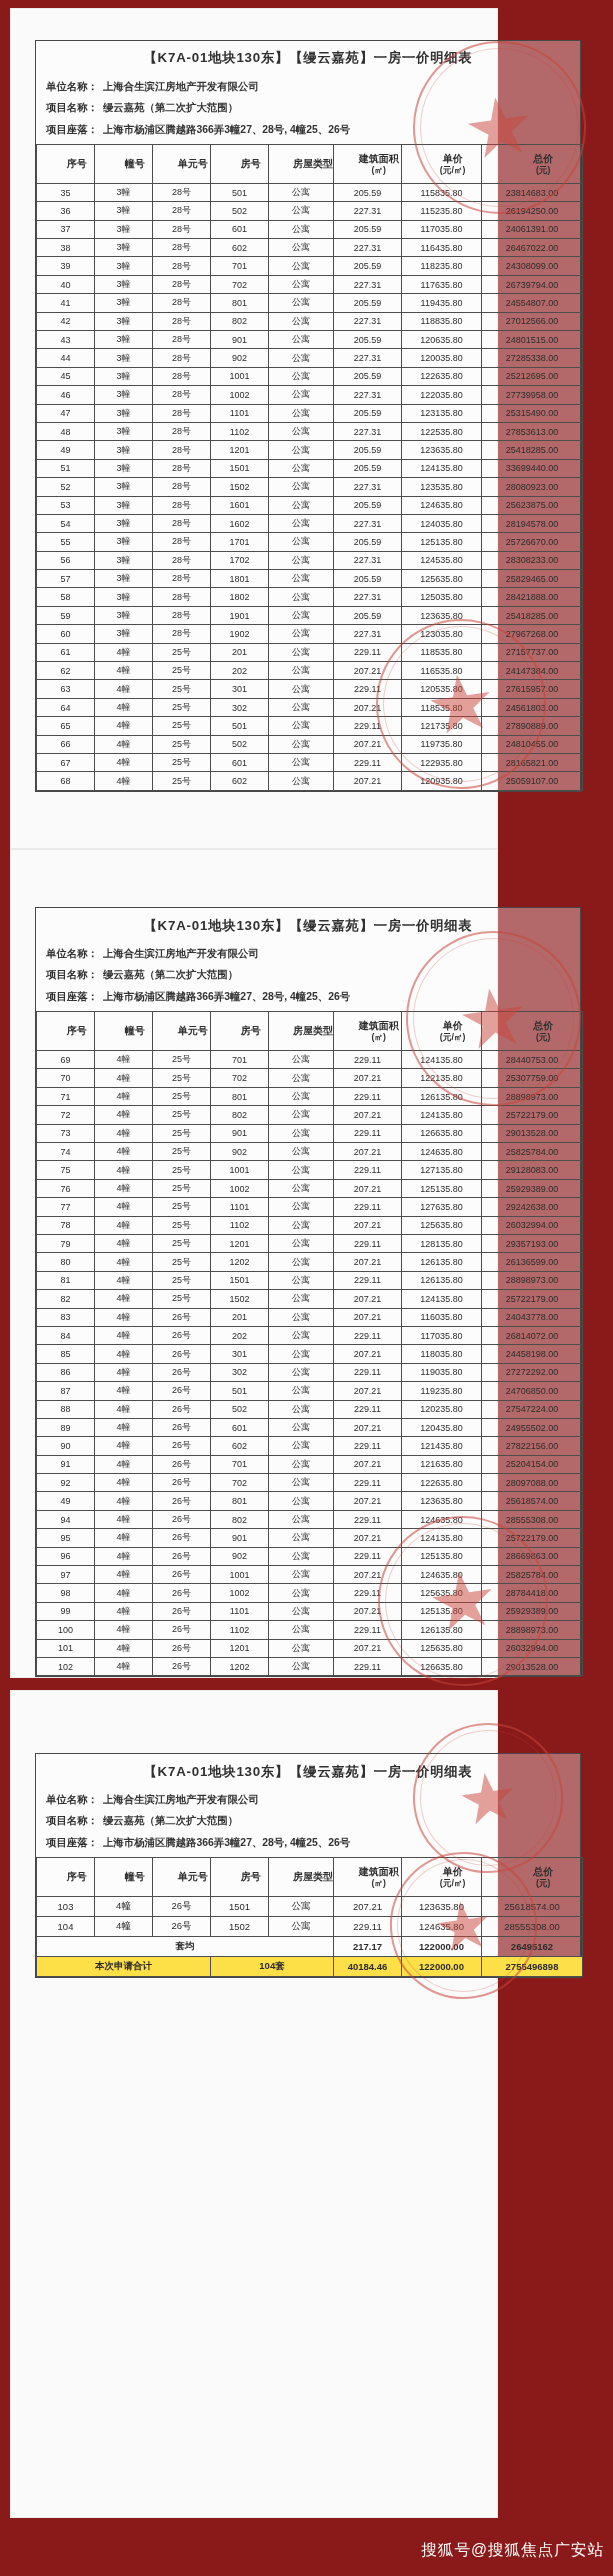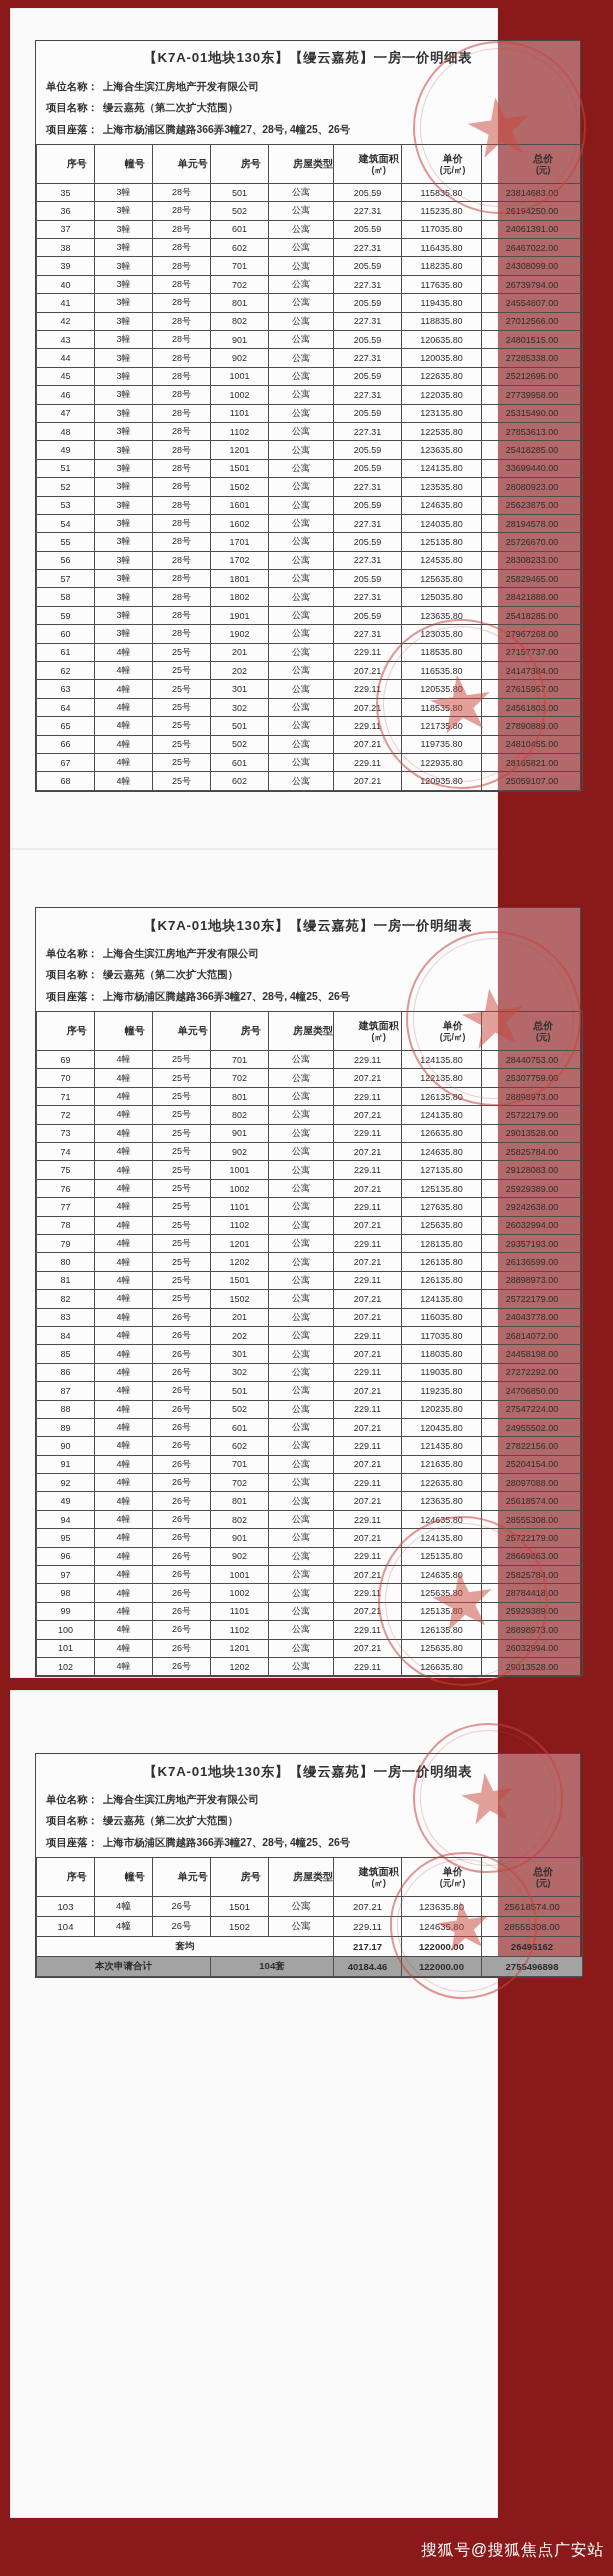--- a/index.html
+++ b/index.html
@@ -37,21 +37,21 @@
   }
   table.grid th,table.grid td{
     border:0.8px solid #4d4d4d;text-align:center;vertical-align:middle;
     padding:0 1.7px;overflow:hidden;white-space:nowrap;
   }
   table.grid th{font-size:10px;font-weight:700;height:38px;line-height:1.2;color:#2e2e2e;padding-left:24px;}
   table.grid th .sub{font-size:8.7px;font-weight:700;}
   table.grid td{font-size:9px;height:17.4px;color:#2c2c2c;}
   #panel-3 table.grid td{height:19px;font-size:9.5px;}
   tr.avg-row td{height:21px;font-weight:700;font-size:10px;}
-  tr.total-row td{height:24px;font-weight:700;font-size:10px;background:#a3a3a3;}
+  tr.total-row td{height:24px;font-weight:700;font-size:10px;background:#fde047;}
   .seal{position:absolute;border-radius:50%;border:2.9px solid rgba(201,68,58,.55);
         display:flex;align-items:center;justify-content:center;pointer-events:none;
         transform:rotate(-8deg);}
   .seal .star{color:rgba(201,68,58,.5);line-height:1;}
   .seal:after{content:"";position:absolute;inset:5px;border-radius:50%;
         border:0.8px solid rgba(201,68,58,.25);}
   #seal-1a{left:403px;top:33px;width:169px;height:169px;}
   #seal-1a .star{font-size:80px;}
   #seal-1b{left:366px;top:611px;width:166px;height:166px;}
   #seal-1b .star{font-size:78px;}

